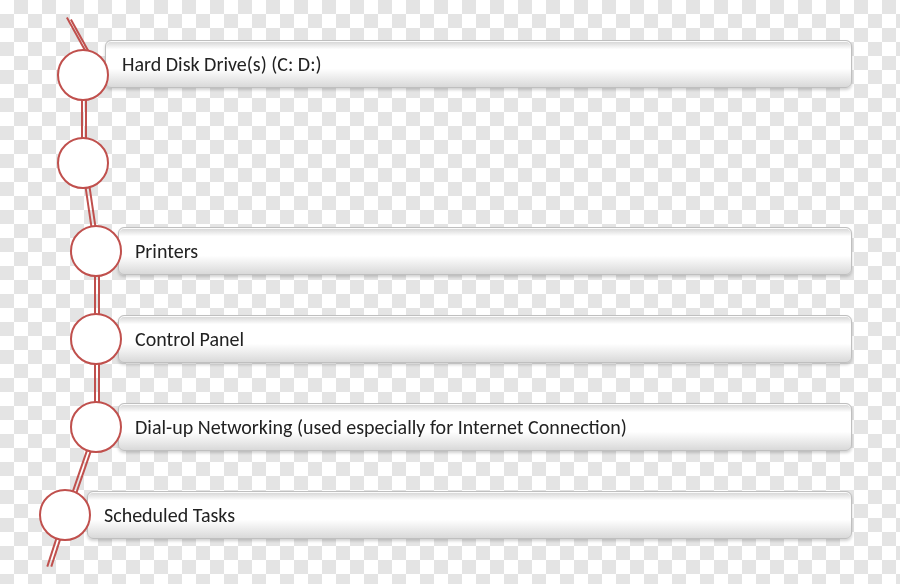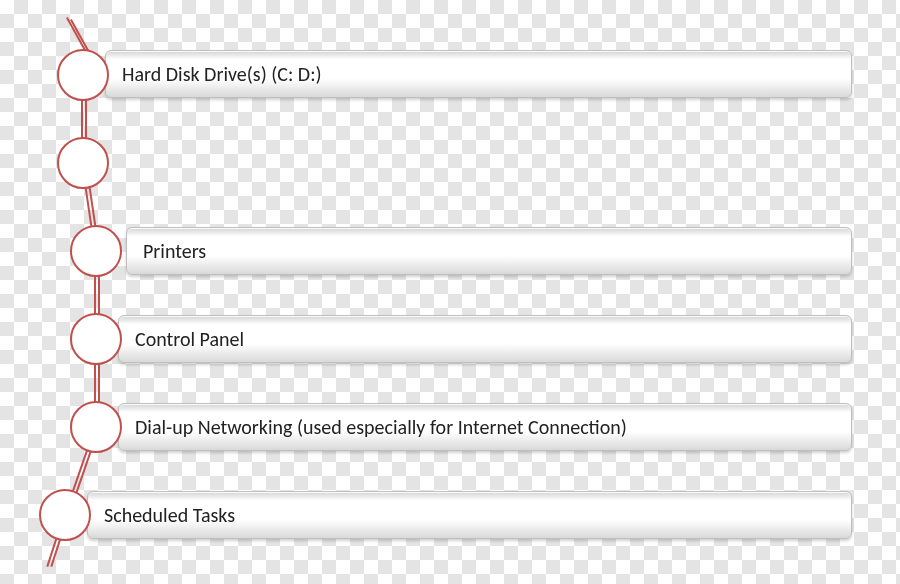--- a/index.html
+++ b/index.html
@@ -95,24 +95,24 @@
   <div class="connector" style="left:63px; top:515px; width:2px; height:54px; transform-origin: top left; transform: rotate(18deg);"></div>
   <div class="connector" style="left:67px; top:515px; width:2px; height:54px; transform-origin: top left; transform: rotate(18deg);"></div>
 
   <div class="node" style="left:57px; top:49px;"></div>
   <div class="node" style="left:57px; top:137px;"></div>
   <div class="node" style="left:70px; top:225px;"></div>
   <div class="node" style="left:70px; top:313px;"></div>
   <div class="node" style="left:70px; top:401px;"></div>
   <div class="node" style="left:39px; top:489px;"></div>
 
-  <div class="bar" style="left:105px; top:50px;">
+  <div class="bar" style="left:105px; top:40px;">
     <span>Hard Disk Drive(s) (C: D:)</span>
   </div>
-  <div class="bar" style="left:126px; top:227px;">
+  <div class="bar" style="left:118px; top:227px;">
     <span>Printers</span>
   </div>
   <div class="bar" style="left:118px; top:403px;">
     <span>Dial-up Networking (used especially for Internet Connection)</span>
   </div>
   <div class="bar" style="left:118px; top:315px;">
     <span>Control Panel</span>
   </div>
   <div class="bar" style="left:87px;  top:491px;">
     <span>Scheduled Tasks</span>

